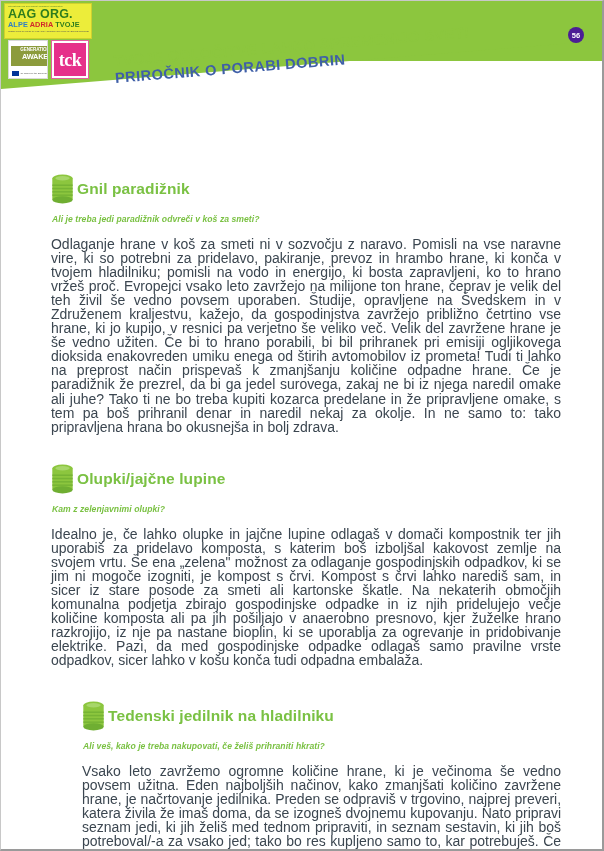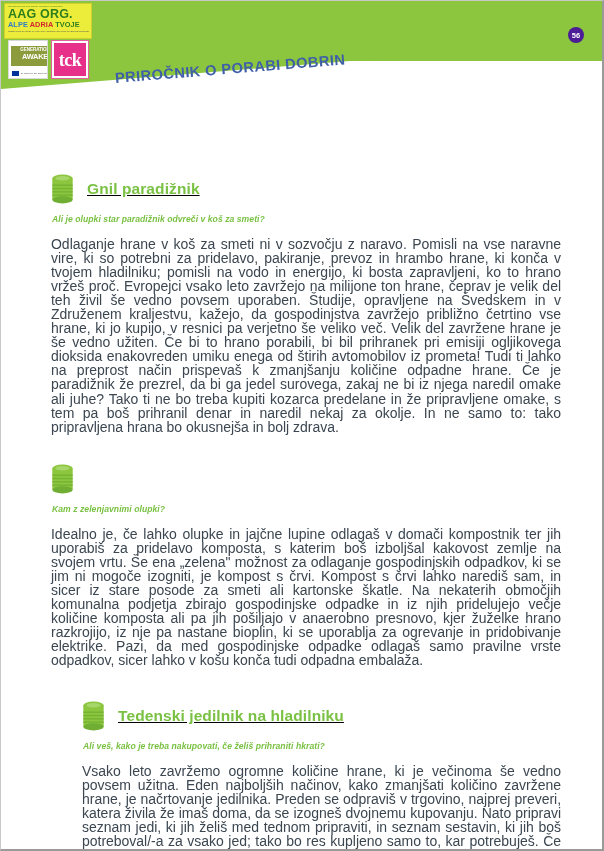--- a/index.html
+++ b/index.html
@@ -247,23 +247,22 @@
     top: 170px;
     left: 50px;
     width: 510px;
   }
 
   .section { margin-bottom: 6px; }
 
   .section-head {
     display: flex;
     align-items: center;
-    gap: 13px;
+    gap: 3px;
     height: 36px;
-    text-decoration: underline;
   }
   .cyl-icon {
     width: 23px;
     height: 30px;
     flex: none;
     display: block;
   }
   .section-title {
     font-size: 15.5px;
     font-weight: bold;
@@ -352,36 +351,37 @@
           <rect x="1.3" y="4.2" width="20.4" height="21.6" fill="#8cc63e"></rect>
           <ellipse cx="11.5" cy="25.8" rx="10.2" ry="3.6" fill="#6fae32"></ellipse>
           <ellipse cx="11.5" cy="4.2" rx="7.2" ry="2.2" fill="#a7d66a"></ellipse>
           <rect x="1.3" y="10.5" width="20.4" height="1.5" fill="#6fae32" opacity=".75"></rect>
           <rect x="1.3" y="13.8" width="20.4" height="1.5" fill="#6fae32" opacity=".75"></rect>
           <rect x="1.3" y="17.1" width="20.4" height="1.5" fill="#6fae32" opacity=".75"></rect>
           <rect x="1.3" y="20.4" width="20.4" height="1.5" fill="#6fae32" opacity=".75"></rect>
         </svg>
         <div class="section-title">Gnil paradižnik</div>
       </div>
-      <div class="section-question">Ali je olupki star paradižnik odvreči v koš za smeti?</div>
+      <div class="section-question">Ali je treba jedi paradižnik odvreči v koš za smeti?</div>
       <div class="section-body">Odlaganje hrane v koš za smeti ni v sozvočju z naravo. Pomisli na vse naravne vire, ki so potrebni za pridelavo, pakiranje, prevoz in hrambo hrane, ki konča v tvojem hladilniku; pomisli na vodo in energijo, ki bosta zapravljeni, ko to hrano vržeš proč. Evropejci vsako leto zavržejo na milijone ton hrane, čeprav je velik del teh živil še vedno povsem uporaben. Študije, opravljene na Švedskem in v Združenem kraljestvu, kažejo, da gospodinjstva zavržejo približno četrtino vse hrane, ki jo kupijo, v resnici pa verjetno še veliko več. Velik del zavržene hrane je še vedno užiten. Če bi to hrano porabili, bi bil prihranek pri emisiji ogljikovega dioksida enakovreden umiku enega od štirih avtomobilov iz prometa! Tudi ti lahko na preprost način prispevaš k zmanjšanju količine odpadne hrane. Če je paradižnik že prezrel, da bi ga jedel surovega, zakaj ne bi iz njega naredil omake ali juhe? Tako ti ne bo treba kupiti kozarca predelane in že pripravljene omake, s tem pa boš prihranil denar in naredil nekaj za okolje. In ne samo to: tako pripravljena hrana bo okusnejša in bolj zdrava.</div>
     </div>
 
     <div class="section sec-gap-1">
       <div class="section-head">
         <svg class="cyl-icon" viewBox="0 0 23 30">
           <ellipse cx="11.5" cy="4.2" rx="10.2" ry="3.6" fill="#8cc63e"></ellipse>
           <rect x="1.3" y="4.2" width="20.4" height="21.6" fill="#8cc63e"></rect>
           <ellipse cx="11.5" cy="25.8" rx="10.2" ry="3.6" fill="#6fae32"></ellipse>
           <ellipse cx="11.5" cy="4.2" rx="7.2" ry="2.2" fill="#a7d66a"></ellipse>
           <rect x="1.3" y="10.5" width="20.4" height="1.5" fill="#6fae32" opacity=".75"></rect>
           <rect x="1.3" y="13.8" width="20.4" height="1.5" fill="#6fae32" opacity=".75"></rect>
           <rect x="1.3" y="17.1" width="20.4" height="1.5" fill="#6fae32" opacity=".75"></rect>
           <rect x="1.3" y="20.4" width="20.4" height="1.5" fill="#6fae32" opacity=".75"></rect>
         </svg>
+        <div class="section-title">Olupki/jajčne lupine</div>
       </div>
       <div class="section-question">Kam z zelenjavnimi olupki?</div>
       <div class="section-body">Idealno je, če lahko olupke in jajčne lupine odlagaš v domači kompostnik ter jih uporabiš za pridelavo komposta, s katerim boš izboljšal kakovost zemlje na svojem vrtu. Še ena „zelena" možnost za odlaganje gospodinjskih odpadkov, ki se jim ni mogoče izogniti, je kompost s črvi. Kompost s črvi lahko narediš sam, in sicer iz stare posode za smeti ali kartonske škatle. Na nekaterih območjih komunalna podjetja zbirajo gospodinjske odpadke in iz njih pridelujejo večje količine komposta ali pa jih pošiljajo v anaerobno presnovo, kjer žuželke hrano razkrojijo, iz nje pa nastane bioplin, ki se uporablja za ogrevanje in pridobivanje elektrike. Pazi, da med gospodinjske odpadke odlagaš samo pravilne vrste odpadkov, sicer lahko v košu konča tudi odpadna embalaža.</div>
     </div>
 
     <div class="section sec-gap-2">
       <div class="section-head">
         <svg class="cyl-icon" viewBox="0 0 23 30">
           <ellipse cx="11.5" cy="4.2" rx="10.2" ry="3.6" fill="#8cc63e"></ellipse>
           <rect x="1.3" y="4.2" width="20.4" height="21.6" fill="#8cc63e"></rect>

